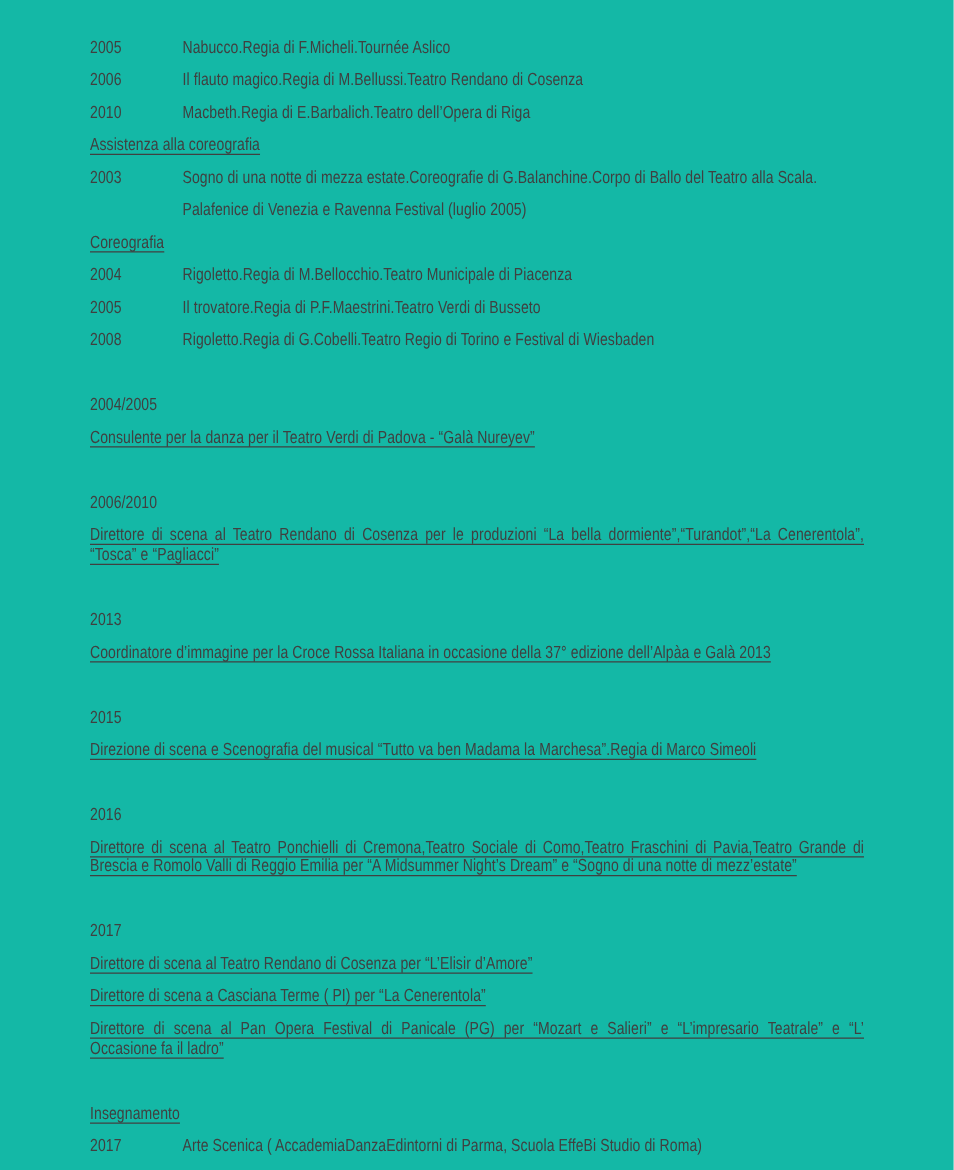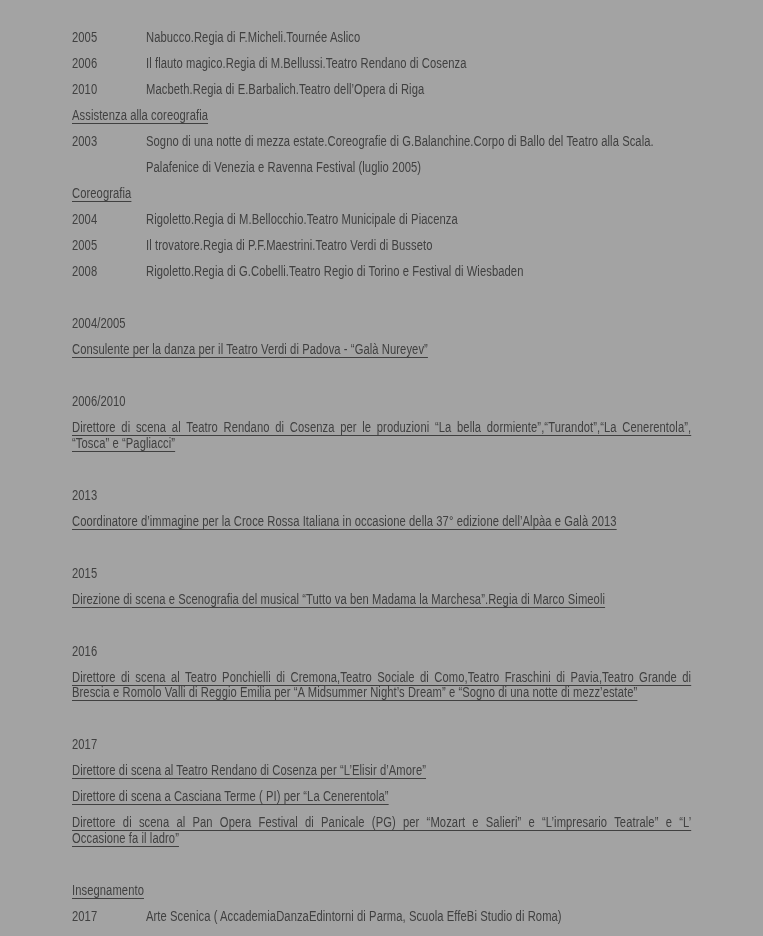--- a/index.html
+++ b/index.html
@@ -4,21 +4,21 @@
 <style>
   html, body {
     margin: 0;
     padding: 0;
     background: #ffffff;
   }
   .page {
     position: relative;
     width: 763px;
     height: 936px;
-    background: #a3a3a3;
+    background: #14b8a6;
     overflow: hidden;
     font-family: "Liberation Sans", sans-serif;
   }
   
   .content {
     position: absolute;
     left: 72px;
     top: 30px;
     width: 774px;
     transform: scaleX(0.8);

